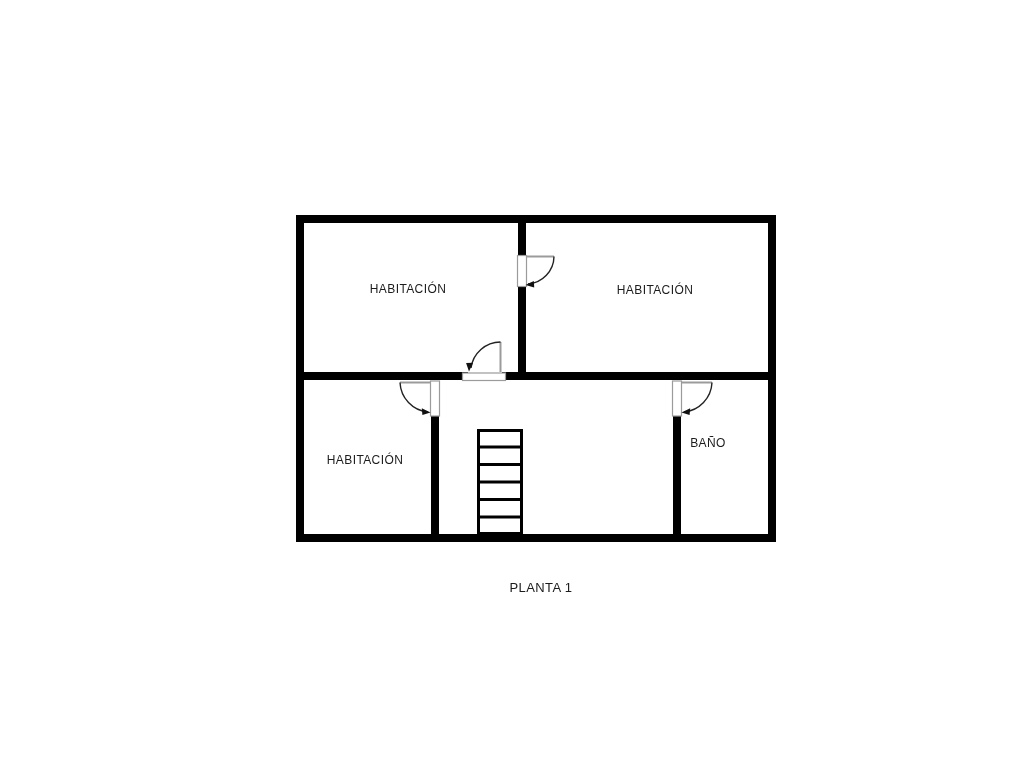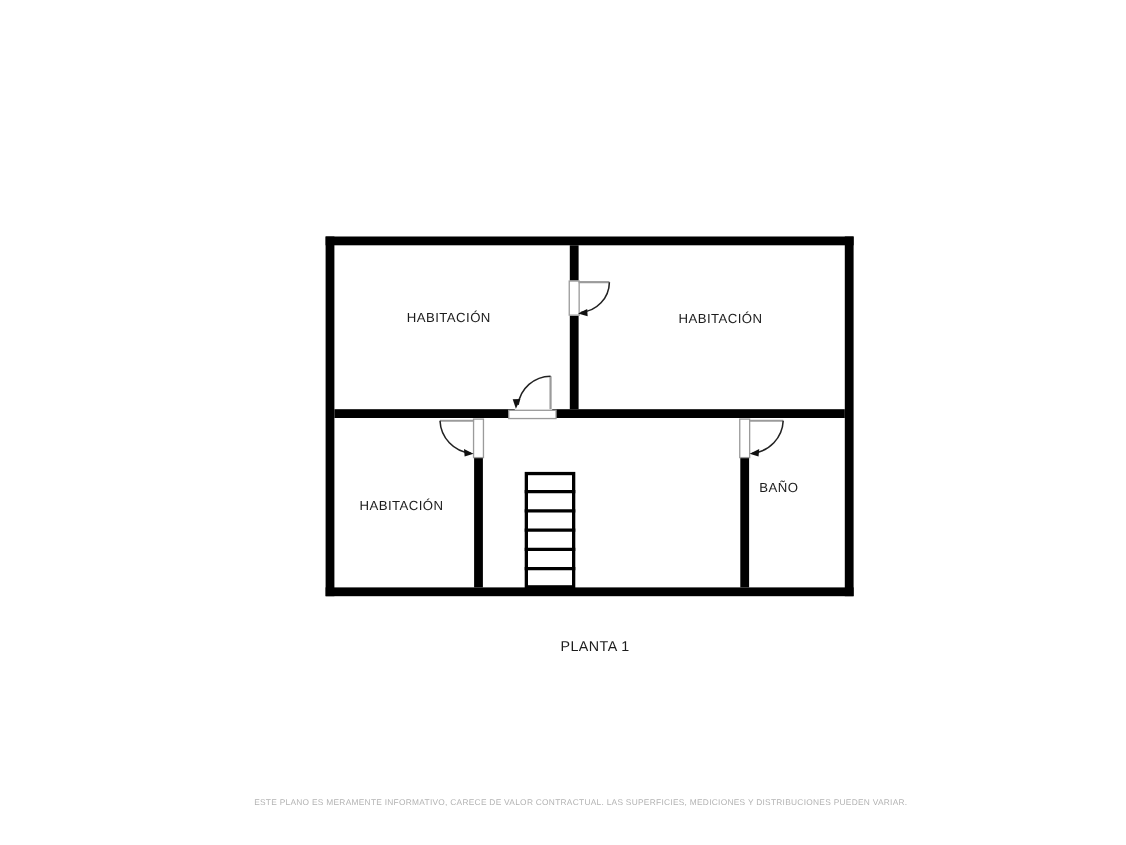--- a/index.html
+++ b/index.html
@@ -105,15 +105,14 @@
   <div class="room-label" style="left:408px; top:289px;">HABITACIÓN</div>
 
   <div class="room-label" style="left:655px; top:290px;">HABITACIÓN</div>
 
   <div class="room-label" style="left:365px; top:460px;">HABITACIÓN</div>
 
   <div class="room-label" style="left:708px; top:443px;">BAÑO</div>
 
   <div class="floor-label" style="left:541px; top:564px;margin-top:23px;">PLANTA 1</div>
 
-  <div class="disclaimer" style="left:528px; top:729px;">ESTE PLANO ES MERAMENTE INFORMATIVO, CARECE DE VALOR CONTRACTUAL. LAS SUPERFICIES, MEDICIONES Y DISTRIBUCIONES PUEDEN VARIAR.</div>
 
 </div>
 
 </body></html>

